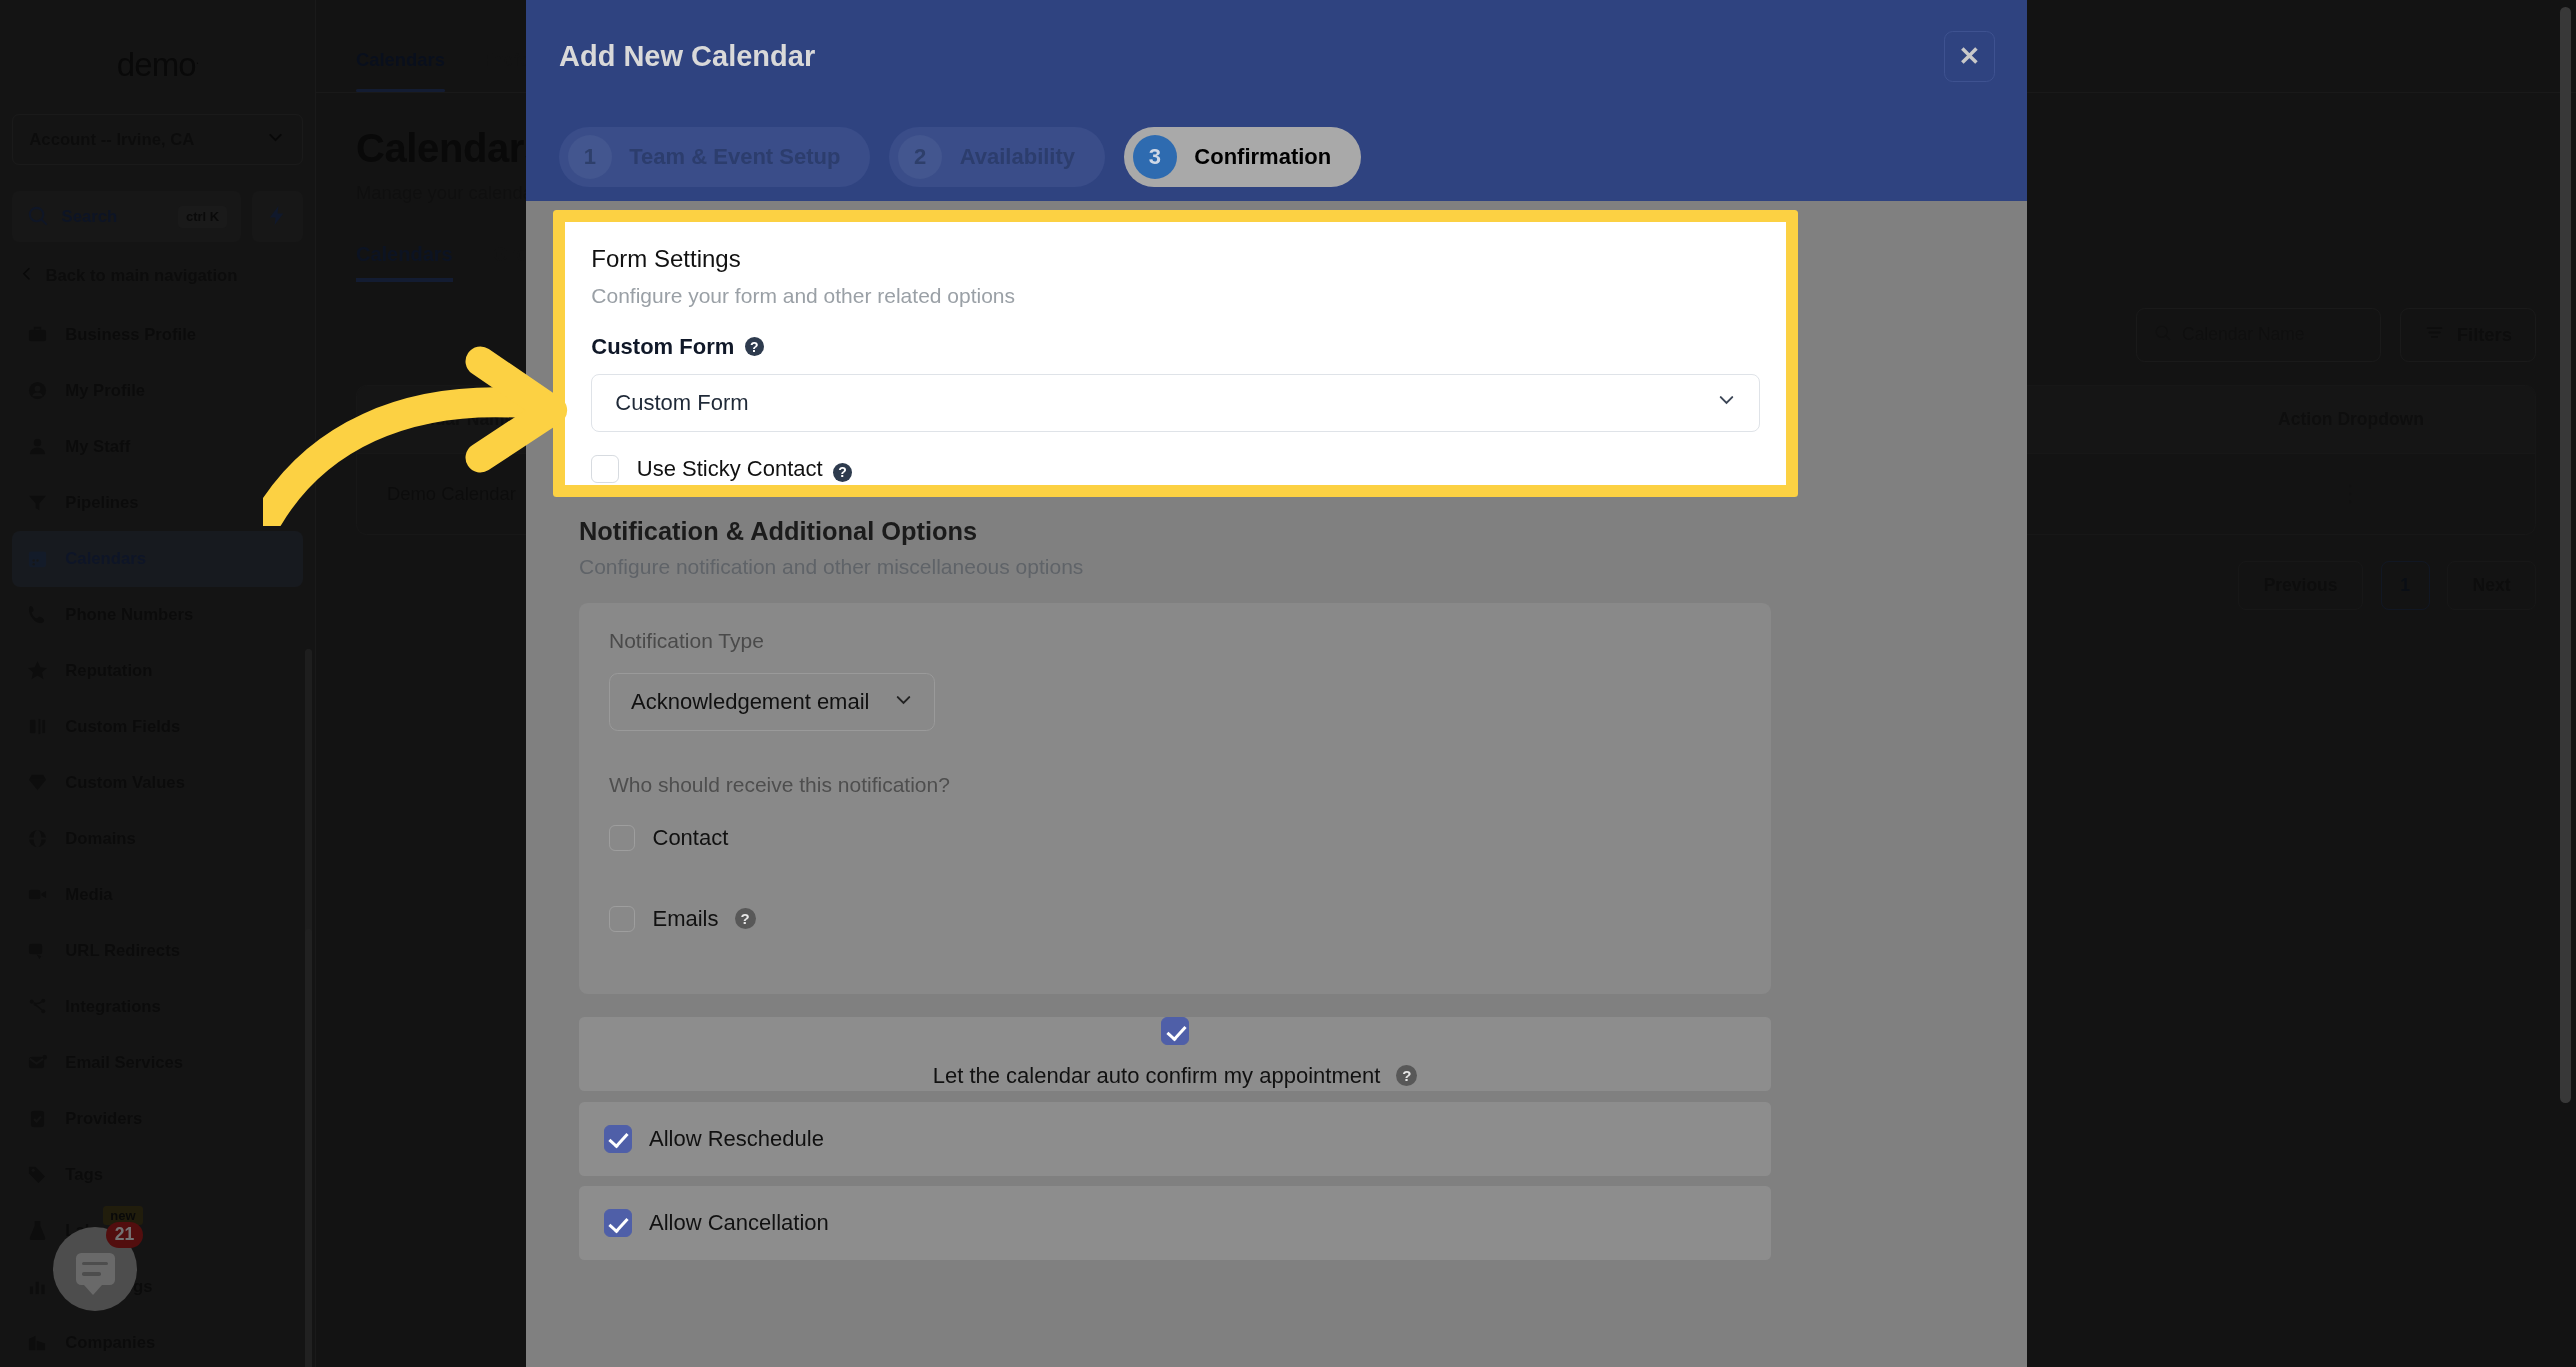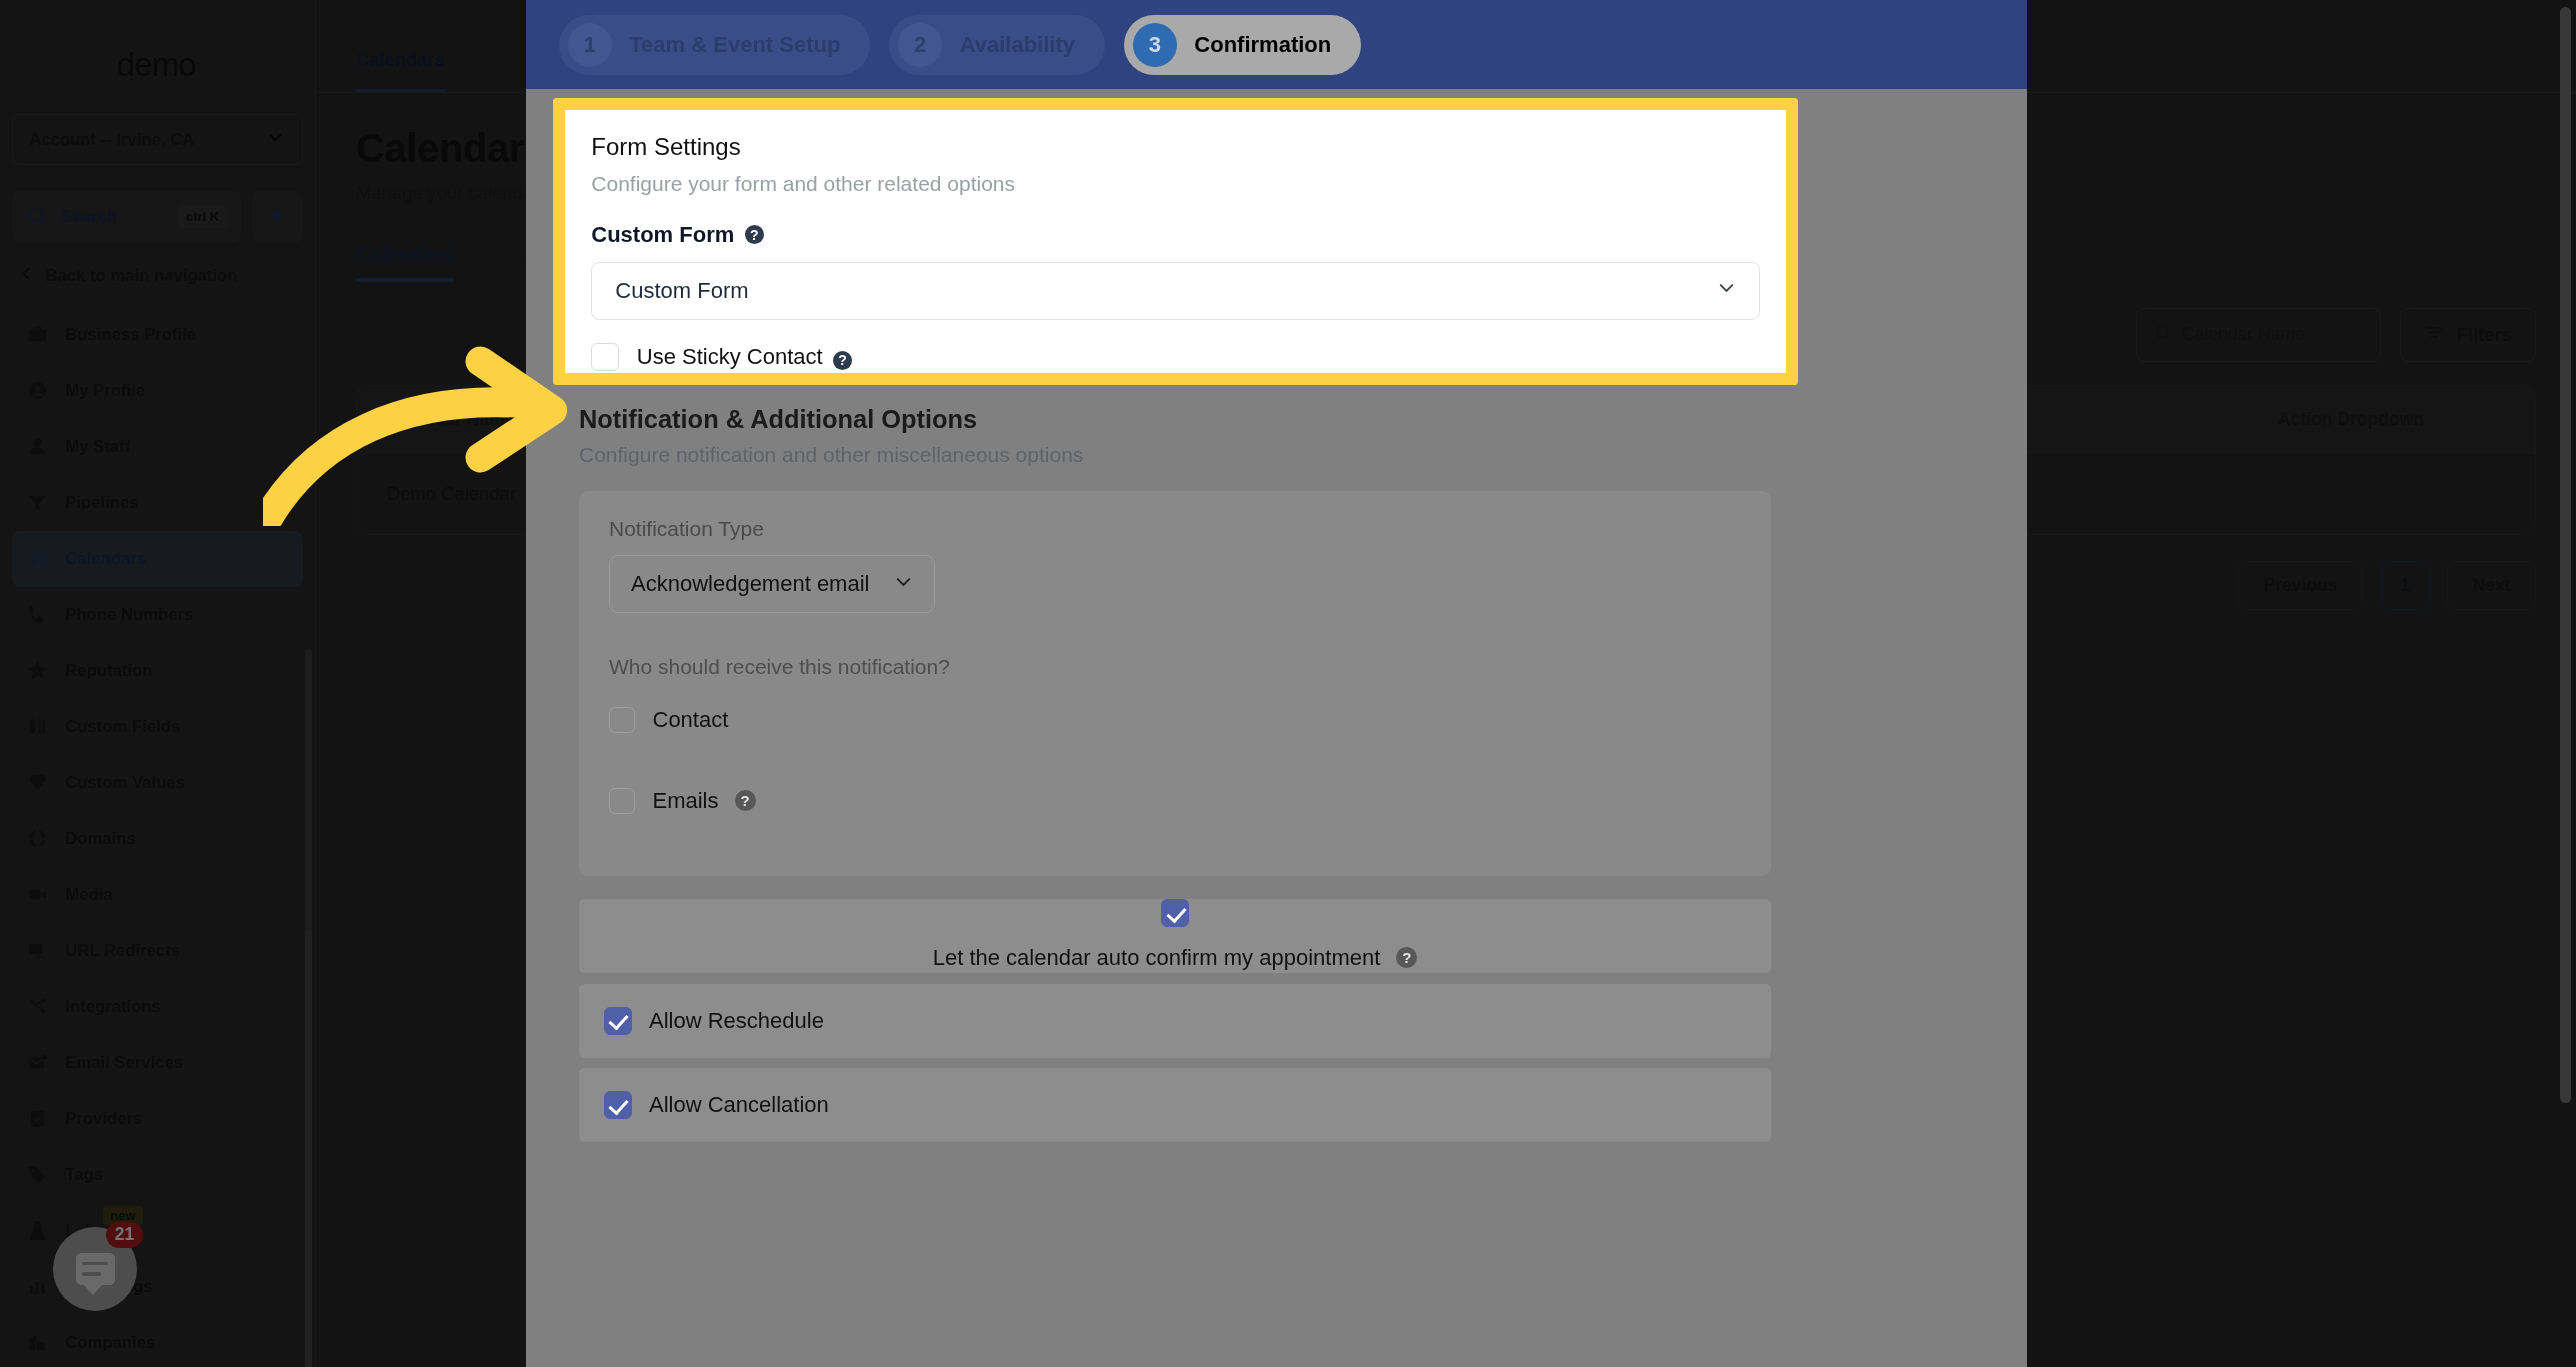--- a/index.html
+++ b/index.html
@@ -143,21 +143,21 @@
   .cbox { width: 28px; height: 28px; border: 0.9px solid #d7dbe0; border-radius: 6.1px; background:#fff; flex: 0 0 28px;}
   .cbox.on { background:#4f5fa8; border-color:#4f5fa8; position:relative; }
   .cbox.on:after { content:""; position:absolute; left:8.8px; top:3.5px; width:8px; height:15px; border-right:3.5px solid #fff; border-bottom:3.5px solid #fff; transform: rotate(42deg);}
   .cblabel { font-size: 22px; color:#111; display:flex; align-items:flex-end; gap:10.5px;}
   .notif { position: absolute; left: 53px; top: 316px; width: 1192px; }
   .sect-title { font-size: 25.4px; color:#1b1b1b; font-weight:700; }
   .sect-sub { font-size: 21px; color:#5f6368; margin-top: 8.8px; }
   .notifpanel { margin-top: 24.5px; background: rgba(255,255,255,.07); border-radius: 8.8px; padding: 26px 30px 35px; }
   .nt-label { font-size: 21px; color:#4a4a4a; }
   .nt-select {
-    margin-top: 14px; width: 326px; height: 58px; border:0.9px solid #9a9a9a; border-radius: 8.8px;
+    margin-top: 20px; width: 326px; height: 58px; border:0.9px solid #9a9a9a; border-radius: 8.8px;
     display:flex; align-items:center; justify-content:space-between; padding: 0 19px 0 21px;
     font-size: 22px; color:#111;
   }
   .who { font-size: 21px; color:#4e4e4e; margin-top: 42px; }
   .cbox2 { width: 26px; height: 26px; border:0.9px solid #9e9e9e; border-radius:6.1px; flex:0 0 26px;}
   .optrow {
     display:flex; align-items:center; gap: 17.5px; height: 74px; padding: 0 24.5px; border-radius: 5.3px;
   }
   .optrow.shaded { background: rgba(255,255,255,.10); }
   .optlabel { font-size: 22px; color:#111; display:flex; align-items:center; gap: 16px;}
@@ -476,20 +476,24 @@
       </div>
 
       <div class="rightscroll"></div>
     </div>
   </div>
 
   <div class="scrim"></div>
 
   <div class="modal">
 
+    <div class="modal-head">
+      <div class="modal-title">Add New Calendar</div>
+      <div class="closebtn">✕</div>
+    </div>
 
     <div class="stepper" id="stepper">
         <div class="step inactive">
           <span class="stepnum">1</span>
           <span class="steplabel">Team &amp; Event Setup</span>
         </div>
         <div class="step inactive">
           <span class="stepnum">2</span>
           <span class="steplabel">Availability</span>
         </div>

